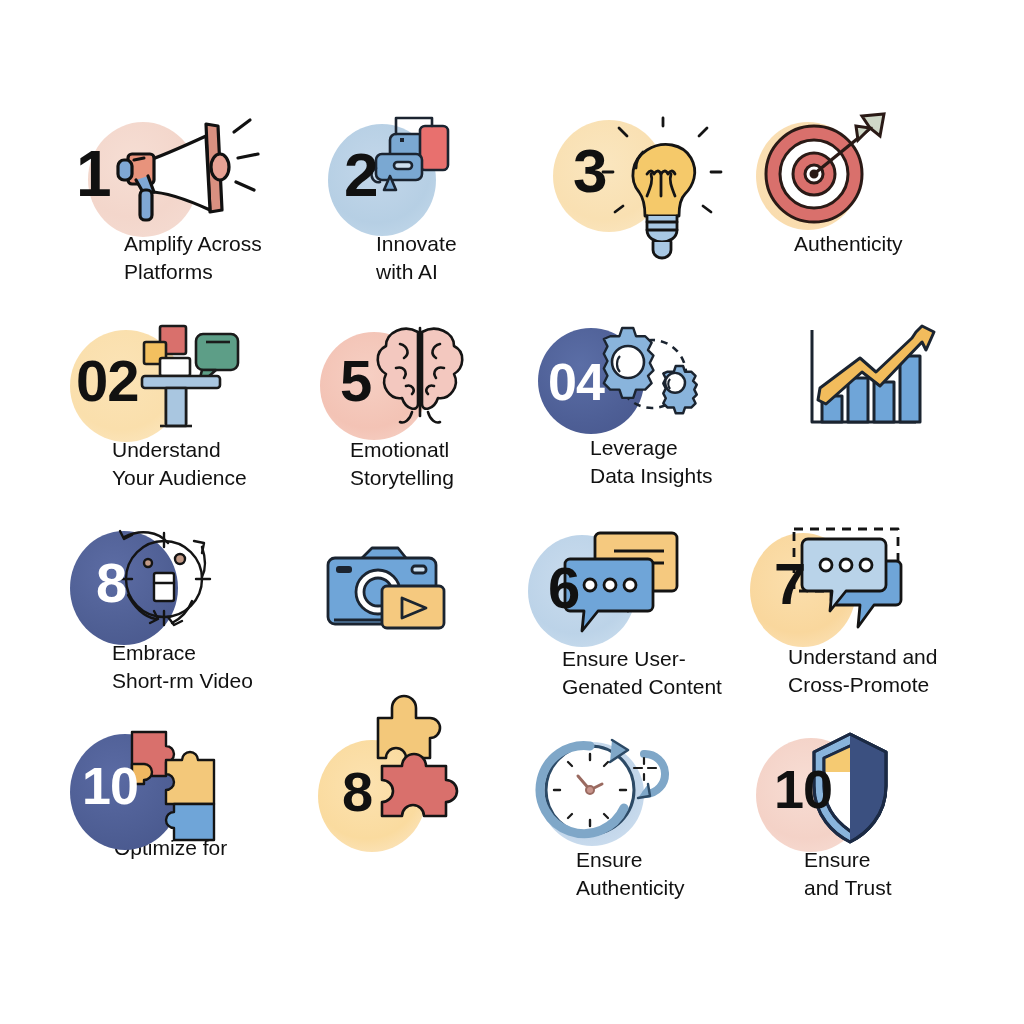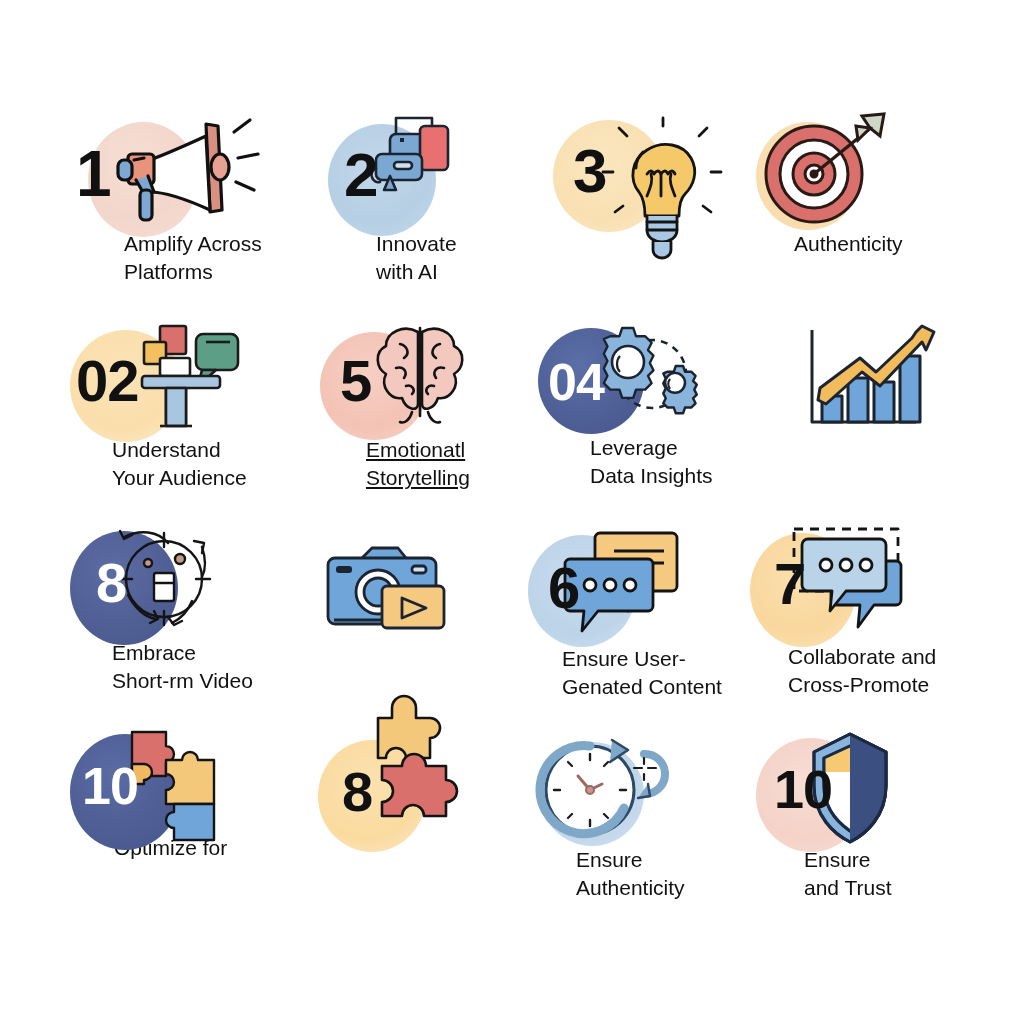--- a/index.html
+++ b/index.html
@@ -239,21 +239,21 @@
             <path d="M48 12 C34 4 16 12 16 26 C4 32 6 48 16 54 C10 66 20 80 32 78 C36 90 48 92 48 84 Z" fill="#f3c8bf"></path>
             <path d="M52 12 C66 4 84 12 84 26 C96 32 94 48 84 54 C90 66 80 80 68 78 C64 90 52 92 52 84 Z" fill="#f3c8bf"></path>
             <path d="M50 8 L50 96"></path>
             <path d="M30 24 C38 26 40 34 34 38 M26 48 C34 46 38 52 34 58 M36 66 C42 64 46 70 42 74"></path>
             <path d="M70 24 C62 26 60 34 66 38 M74 48 C66 46 62 52 66 58 M64 66 C58 64 54 70 58 74"></path>
             <path d="M42 92 C40 100 34 104 30 102 M58 92 C60 100 66 104 70 102"></path>
           </g>
         </svg>
       </div>
     </div>
-    <div class="caption" style="left:56px;top:116px;text-decoration:underline;">Emotionatl
+    <div class="caption" style="left:40px;top:116px;">Emotionatl
 Storytelling</div>
   </div>
 
   <div class="cell" id="c7">
     <div class="icon-zone">
       <div class="blob"></div>
       <div class="num white">04</div>
       <div class="art" style="left:64px;top:2px;">
         <svg width="120" height="110" viewBox="0 0 120 110">
           <g stroke="#1b2430" stroke-width="2.6" fill="none" stroke-linejoin="round">
@@ -375,21 +375,21 @@
             <rect x="6" y="4" width="104" height="62" stroke-dasharray="9 7"></rect>
             <path d="M48 36 h60 a5 5 0 0 1 5 5 v34 a5 5 0 0 1 -5 5 h-22 l-16 22 l2 -22 h-24 a5 5 0 0 1 -5 -5 v-34 a5 5 0 0 1 5 -5 z" fill="#6fa5d8"></path>
             <path d="M20 14 h72 a6 6 0 0 1 6 6 v40 a6 6 0 0 1 -6 6 h-34 l-16 20 l2 -20 h-24 a6 6 0 0 1 -6 -6 v-40 a6 6 0 0 1 6 -6 z" fill="#b9d3e9"></path>
             <circle cx="38" cy="40" r="6" fill="#ffffff"></circle>
             <circle cx="58" cy="40" r="6" fill="#ffffff"></circle>
             <circle cx="78" cy="40" r="6" fill="#ffffff"></circle>
           </g>
         </svg>
       </div>
     </div>
-    <div class="caption" style="left:48px;top:118px;">Collaborate and
+    <div class="caption" style="left:48px;top:118px;">Understand and
 Cross-Promote</div>
   </div>
 
   <div class="cell" id="c13">
     <div class="icon-zone">
       <div class="blob"></div>
       <div class="num white">10</div>
       <div class="art" style="left:64px;top:0px;">
         <svg width="120" height="120" viewBox="0 0 120 120">
           <g stroke="#141414" stroke-width="2.4" fill="none" stroke-linejoin="round">

